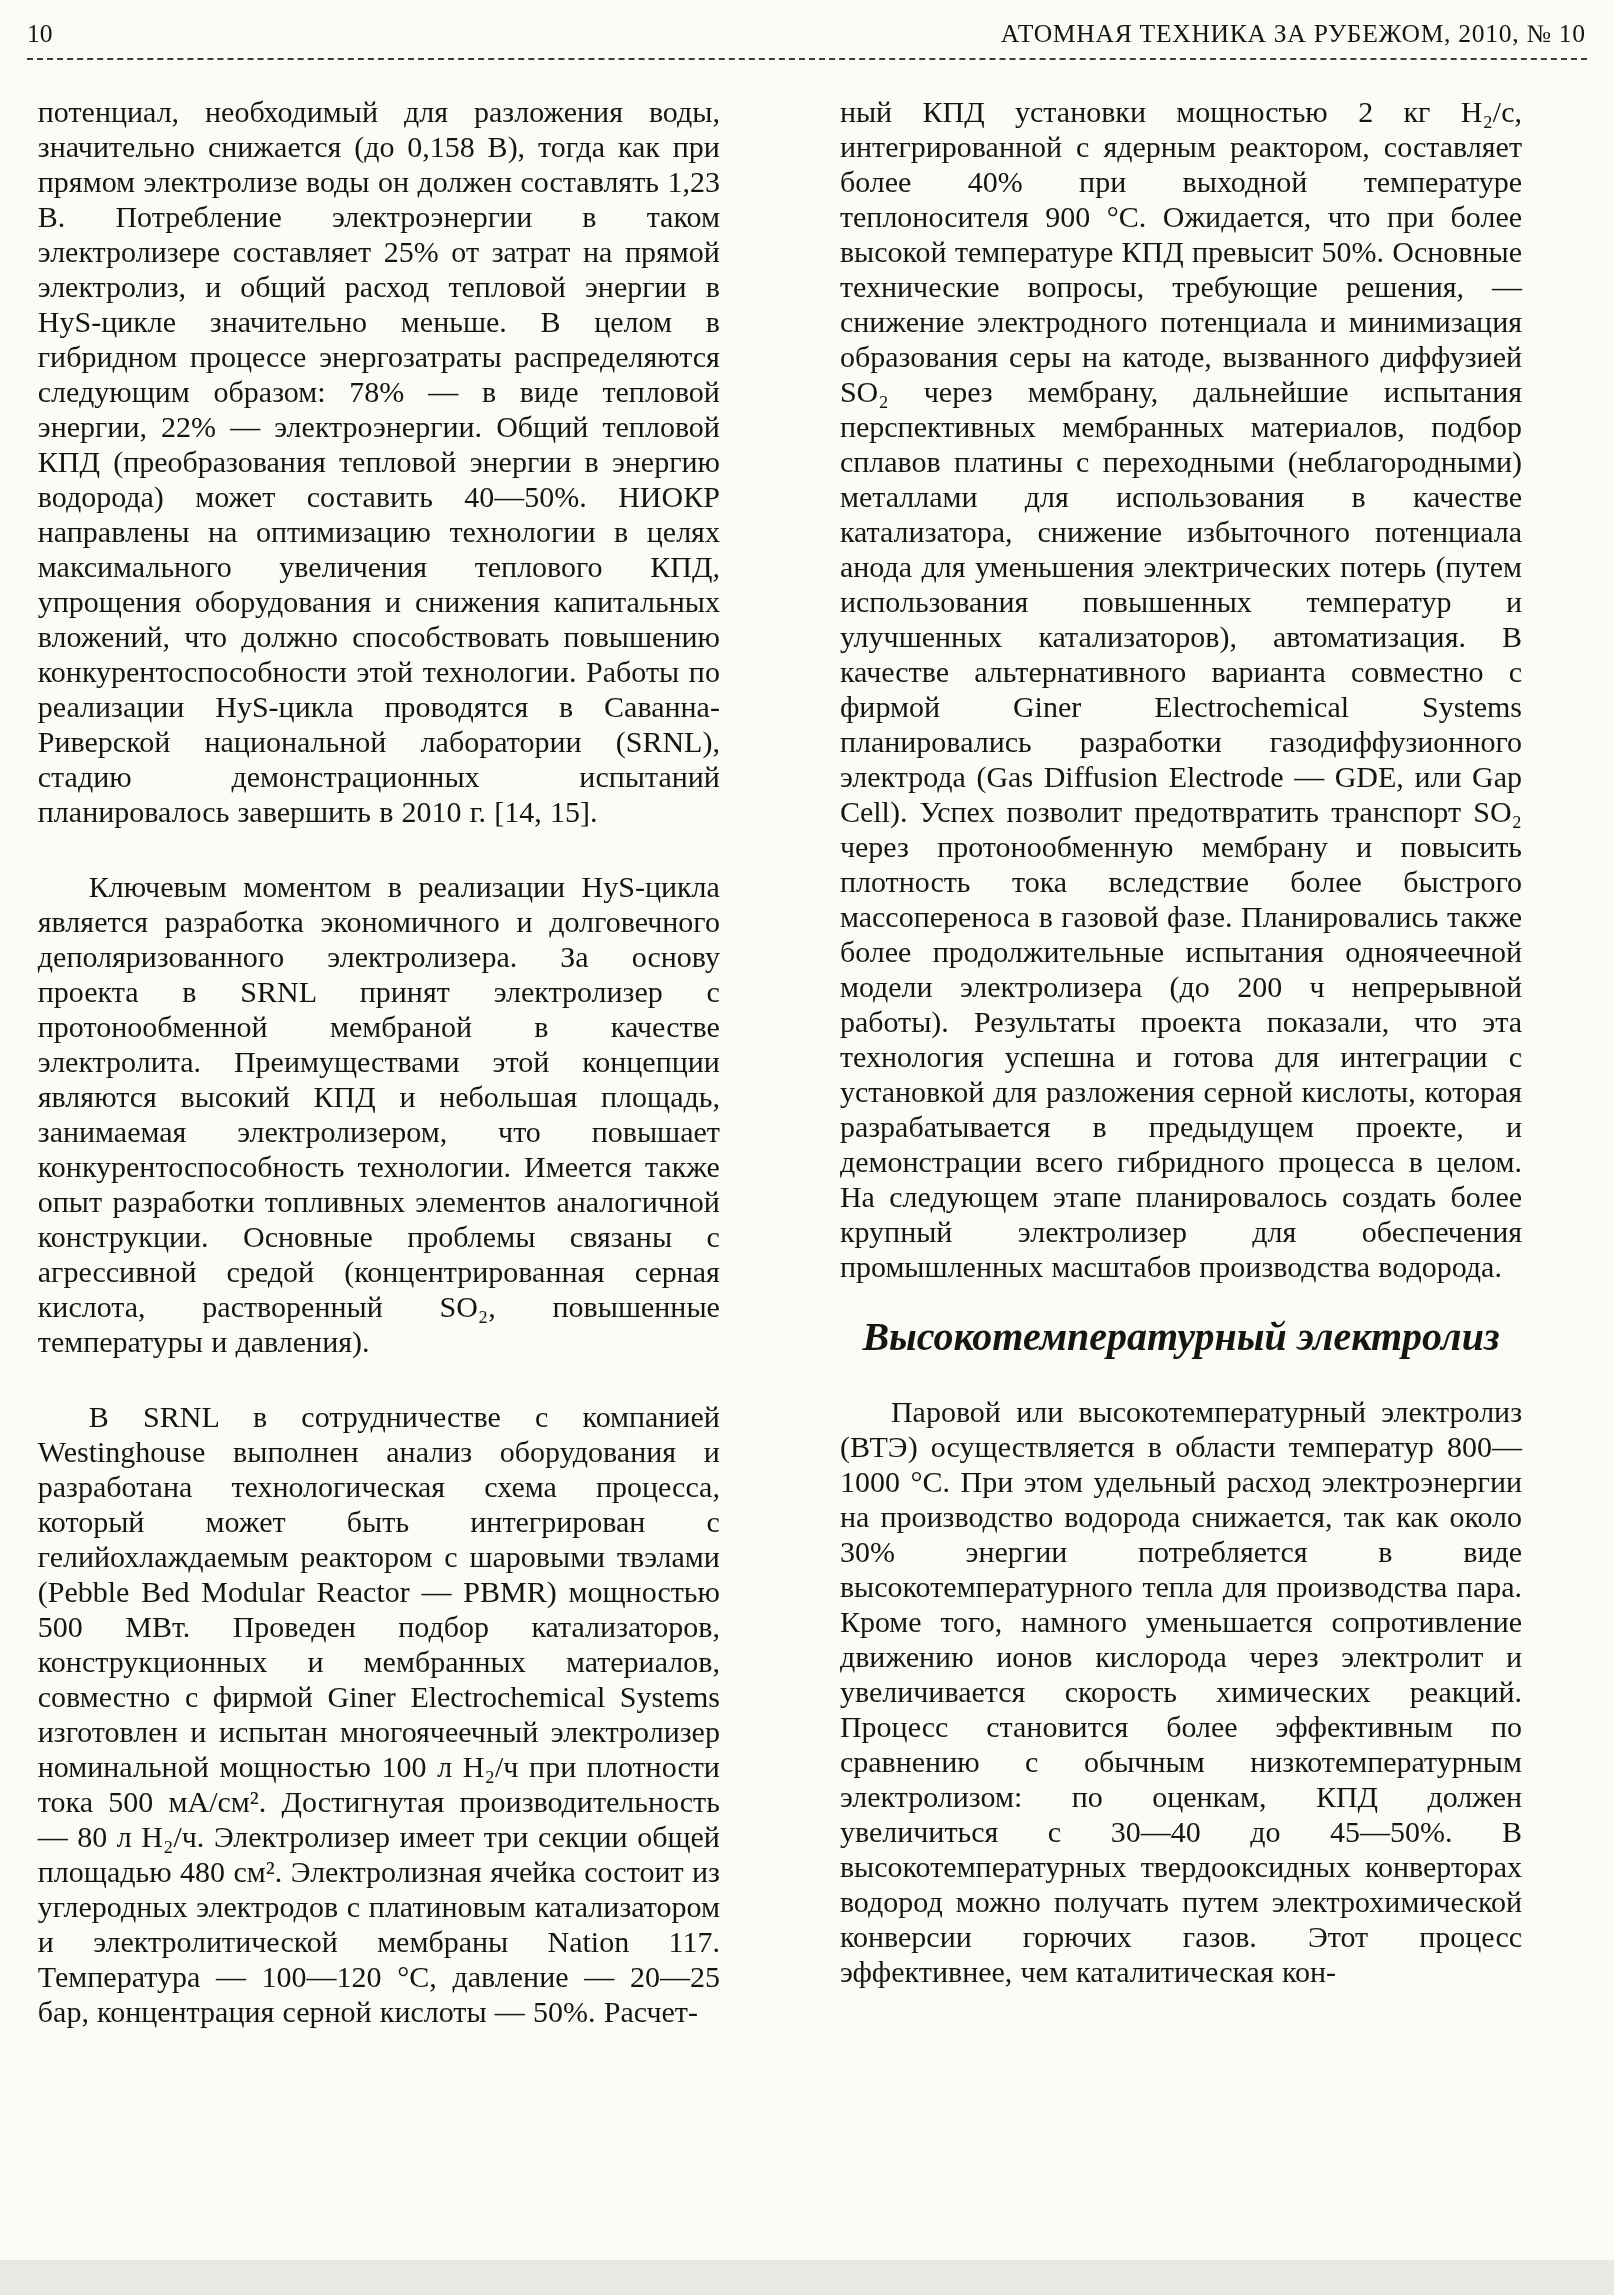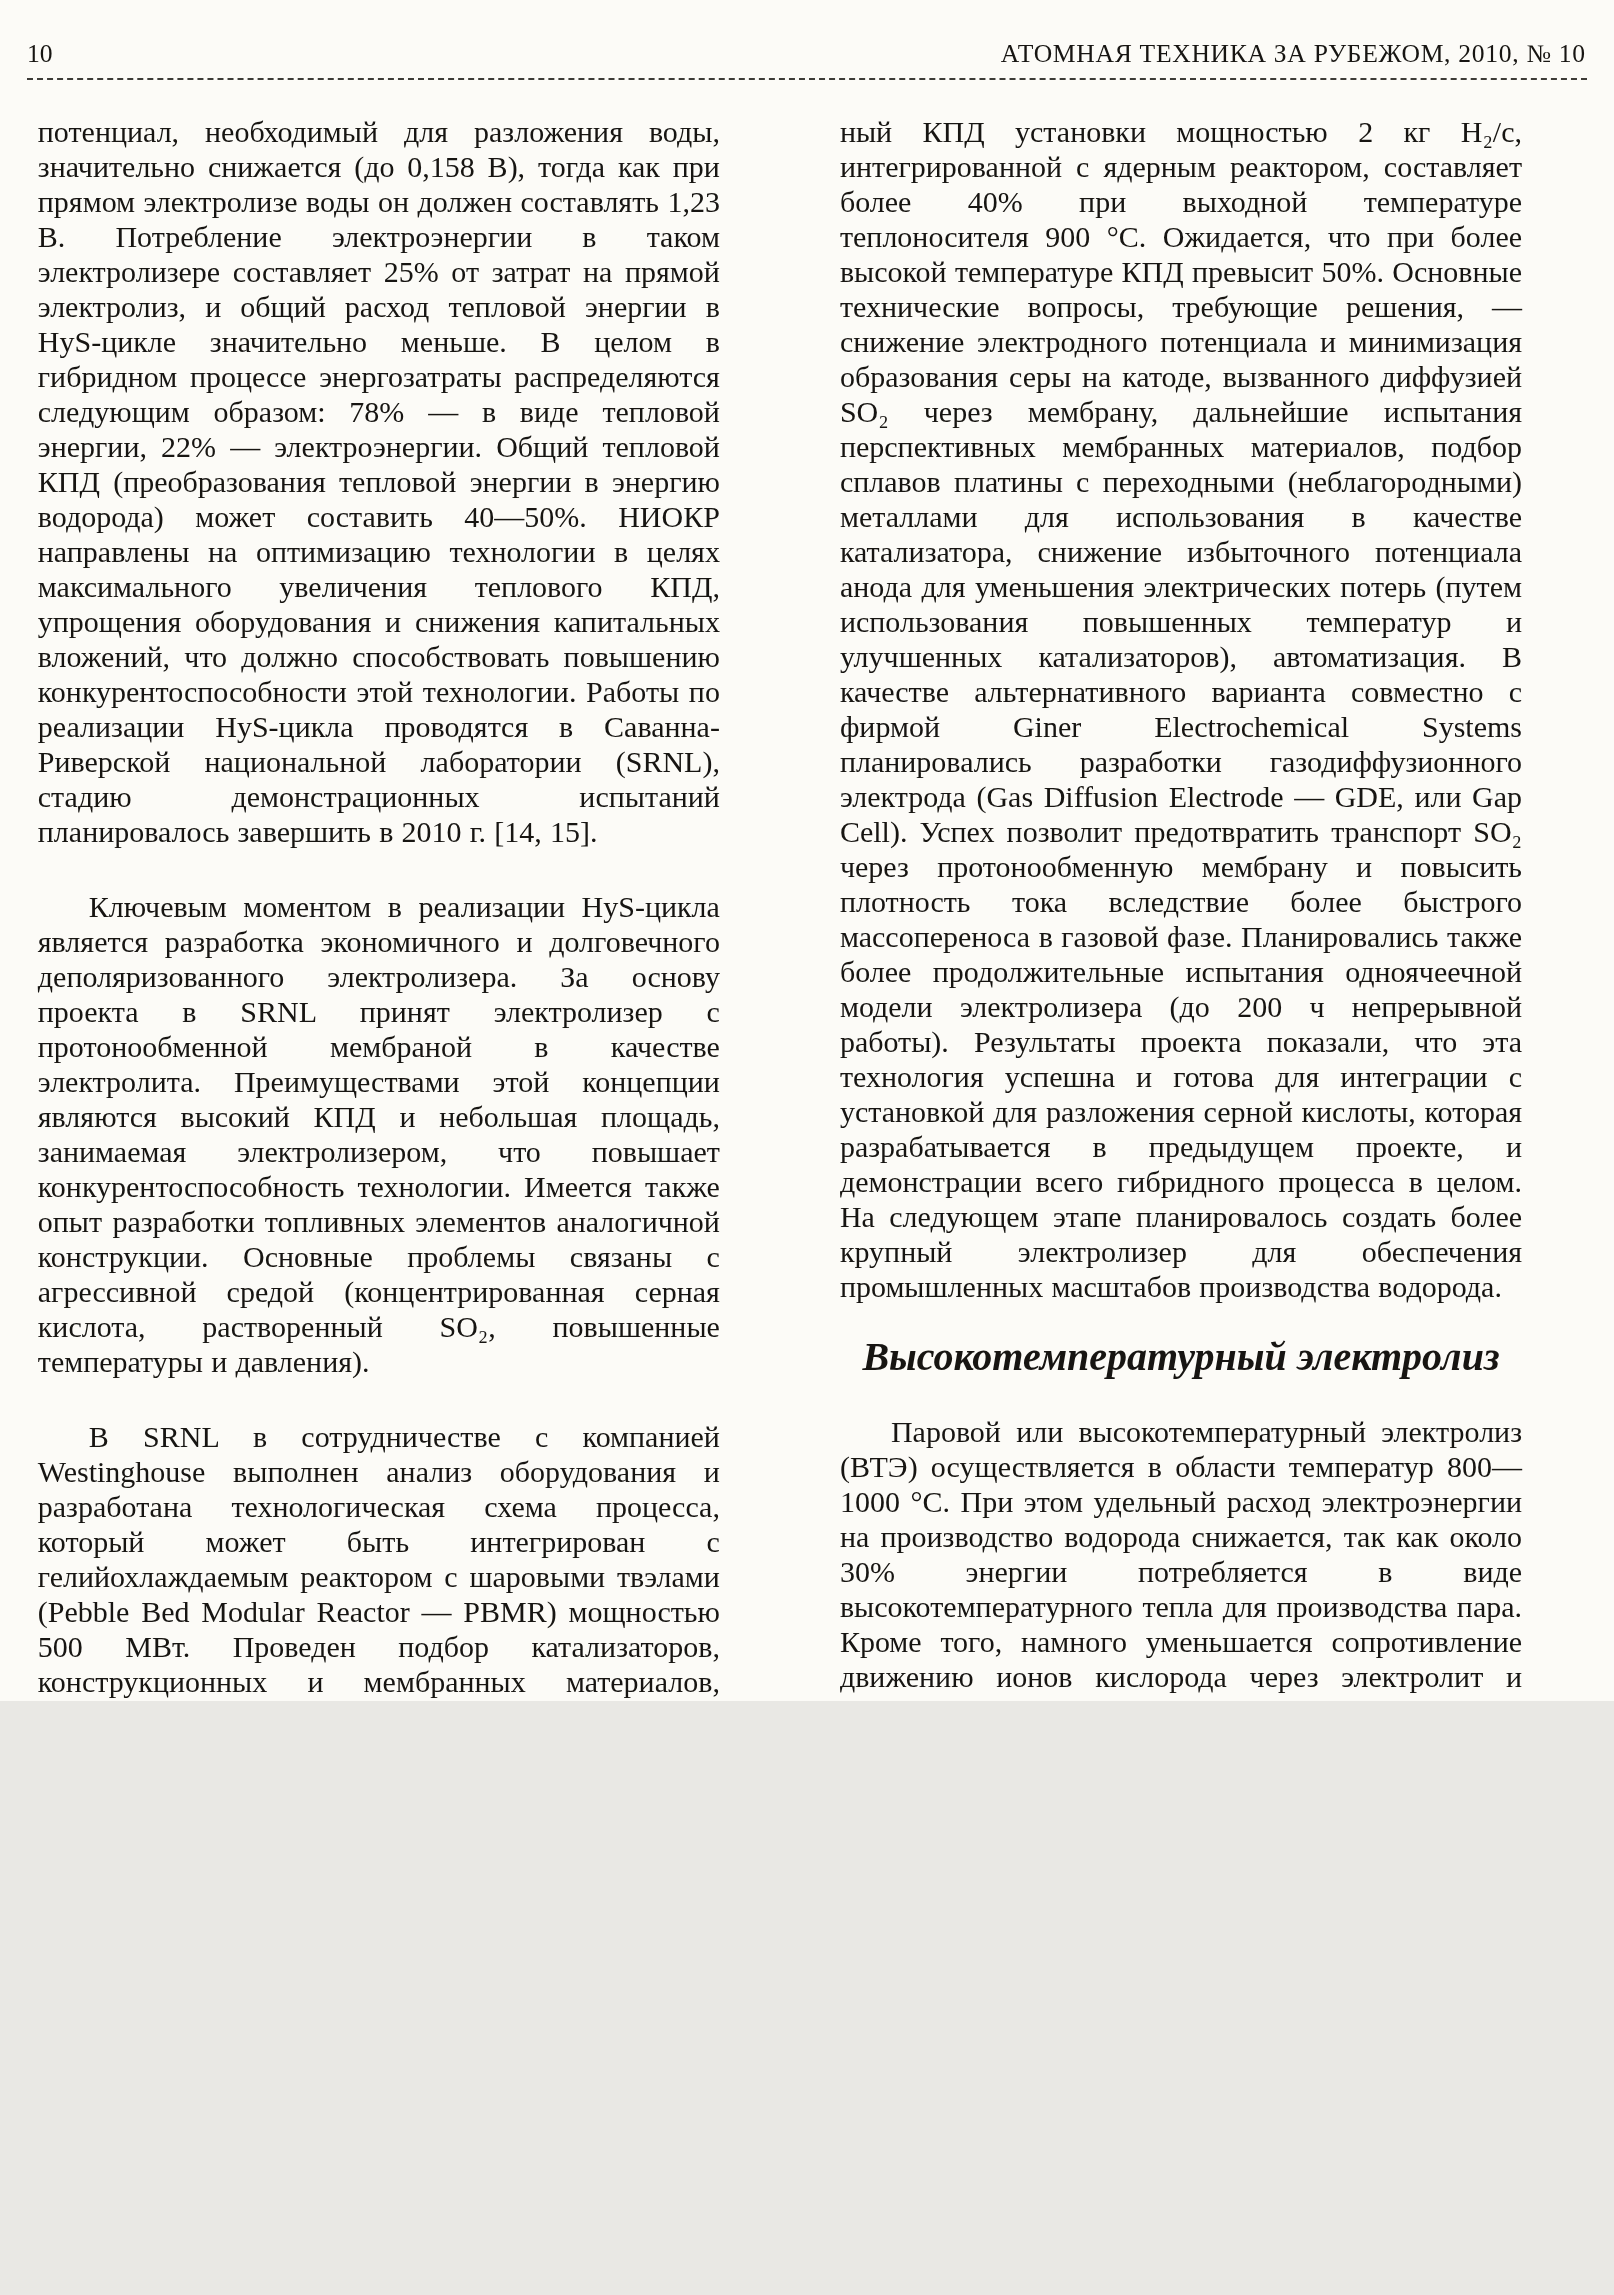--- a/index.html
+++ b/index.html
@@ -2,21 +2,21 @@
 <html lang="ru" style="font-size:10.8px"><head>
 <meta charset="utf-8">
 <style>
   html, body {
     margin: 0;
     padding: 0;
     background: #e9e8e4;
   }
   .page {
     width: 1614px;
-    height: 1701px;
+    height: 2260px;
     box-sizing: border-box;
     margin: 0 auto;
     background: #fcfbf7;
     color: #171512;
     font-family: "Liberation Serif", "DejaVu Serif", serif;
     padding: 15px 27px 27px 27px;
     overflow: hidden;
     position: relative;
   }
   .page-header {
@@ -26,21 +26,20 @@
     font-size: 25.6px;
     line-height: 32px;
     padding: 2.7px 1.3px 8px 0;
   }
   .page-number {
     font-weight: normal;
   }
   .journal-title {
     letter-spacing: 0.7px;
     text-align: right;
-    margin-top: 20px;
   }
   .header-rule {
     height: 0;
     border-top: 2.7px dashed #3d3b37;
     margin: 0 0 34px 0;
   }
   .columns {
     display: flex;
     gap: 120px;
     padding: 0 65px 0 10.8px;

